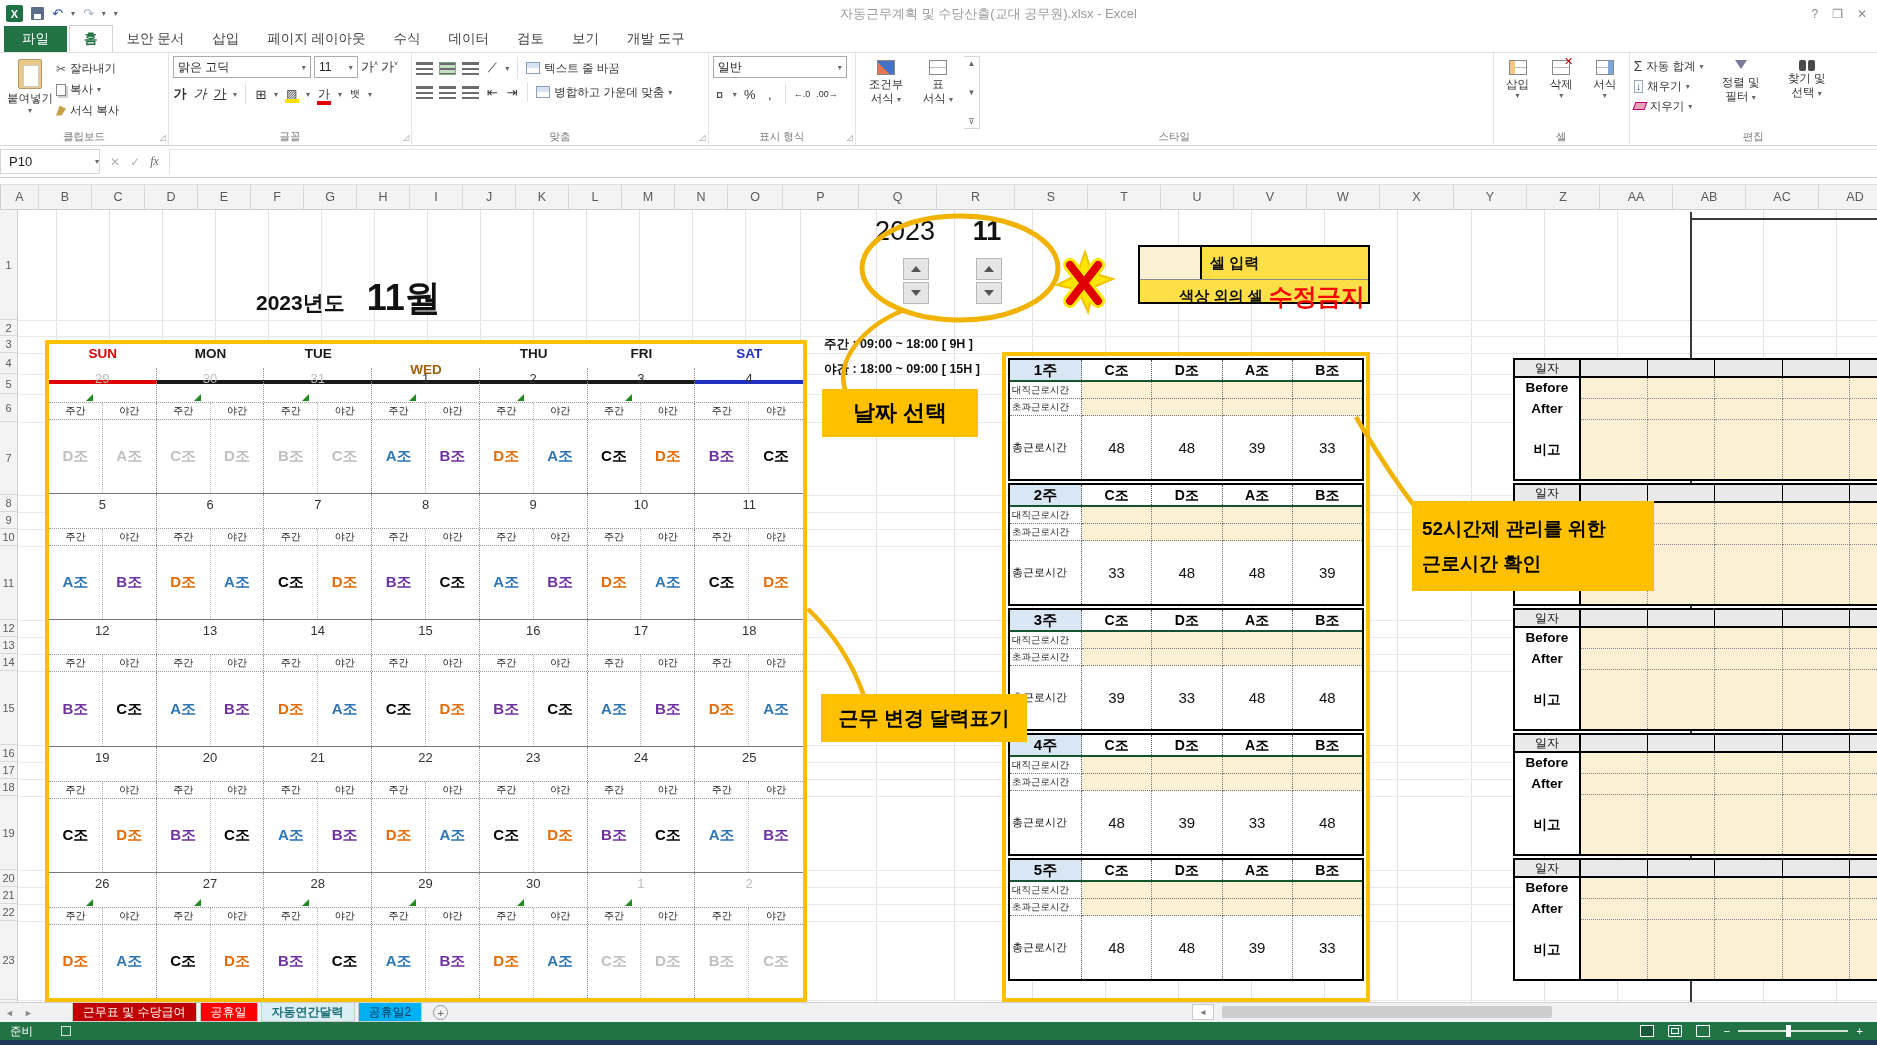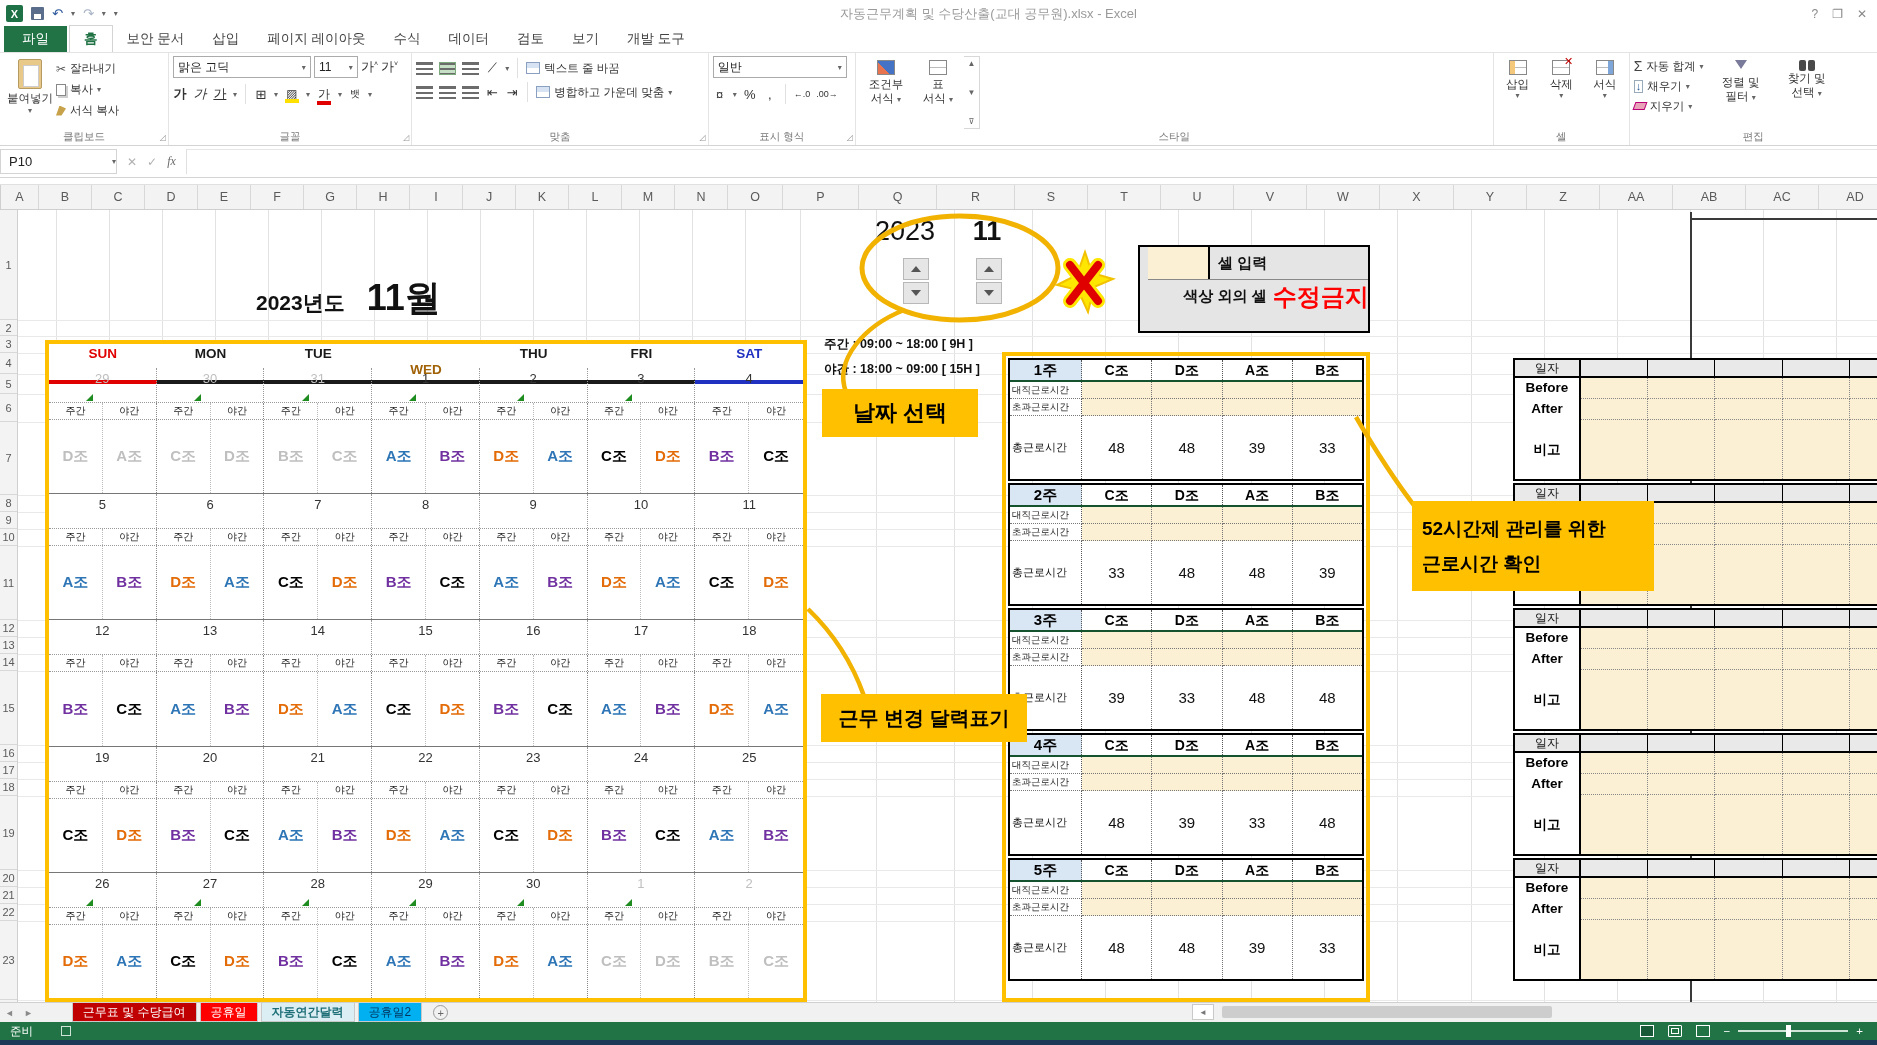--- a/index.html
+++ b/index.html
@@ -74,21 +74,21 @@
   .cells-ico.fmt:after{content:"";position:absolute;right:0;top:0;bottom:0;width:5px;background:#7EA6D8;}
   .editrow{display:flex;align-items:center;gap:4px;font-size:11.5px;color:#333;height:20px;white-space:nowrap;}
   .sigma{font-size:14px;color:#444;}
   .fillarrow{color:#2B579A;font-size:11px;border:1px solid #9ab;padding:0 1px;line-height:1;}
   .eraser{width:12px;height:8px;background:#E8A3B8;border:1px solid #b07;transform:skewX(-20deg);}
   .funnel{width:0;height:0;border:6px solid transparent;border-top:9px solid #7a7a9a;}
   .binoc{width:7px;height:11px;background:#4a4a4a;border-radius:2px;box-shadow:9px 0 0 #4a4a4a;margin-right:9px;}
 
   
   #formula-row{top:146px;height:32px;background:#fff;display:flex;align-items:stretch;border-bottom:1px solid #d4d4d4;padding:3px 0;}
-  #name-box{width:117px;border:1px solid #d4d4d4;font-size:13px;color:#222;display:flex;align-items:center;padding-left:8px;justify-content:space-between;}
+  #name-box{width:100px;border:1px solid #d4d4d4;font-size:13px;color:#222;display:flex;align-items:center;padding-left:8px;justify-content:space-between;}
   .fb-icons{display:flex;align-items:center;gap:10px;padding:0 10px;border-right:1px solid #e0e0e0;color:#b0b0b0;font-size:12px;}
   .fb-fx{font-style:italic;font-family:"Liberation Serif",serif;color:#6a6a6a;}
   #formula-input{flex:1;border-top:1px solid #e6e6e6;}
 
   
   #col-headers{top:184px;height:26px;background:#F3F3F3;display:flex;border-bottom:1px solid #cfcfcf;border-top:1px solid #e0e0e0;}
   .corner{width:18px;border-right:1px solid #cfcfcf;background:#F3F3F3;position:relative;}
   .corner:after{content:"";position:absolute;right:2px;bottom:2px;border-left:9px solid transparent;border-bottom:9px solid #cfcfcf;}
   .colh{border-right:1px solid #d8d8d8;font-size:12.5px;color:#5a5a5a;display:flex;align-items:center;justify-content:center;flex:0 0 auto;}
   #row-headers{position:absolute;left:0;top:210px;width:18px;height:792px;background:#F3F3F3;border-right:1px solid #cfcfcf;}
@@ -121,21 +121,21 @@
   
   .legend{position:absolute;left:806px;top:122px;z-index:2;font-size:12.5px;font-weight:bold;color:#111;line-height:25px;white-space:nowrap;}
   .yearval{position:absolute;left:845px;top:6px;width:84px;text-align:center;font-size:27px;color:#111;z-index:2;}
   .monthval{position:absolute;left:938px;top:6px;width:62px;text-align:center;font-size:27px;font-weight:bold;color:#111;z-index:2;}
   .spinner{position:absolute;width:26px;height:46px;z-index:2;display:flex;flex-direction:column;gap:2px;}
   .spin-btn{flex:1;background:#E6E6E6;border:1px solid #B8B8B8;display:flex;align-items:center;justify-content:center;}
   .tri-up{width:0;height:0;border:5px solid transparent;border-bottom:6px solid #555;margin-top:-5px;}
   .tri-down{width:0;height:0;border:5px solid transparent;border-top:6px solid #555;margin-bottom:-5px;}
 
   
-  #cell-input-box{position:absolute;left:1120px;top:35px;width:232px;height:88px;border:2px solid #000;background:#e5e5e5;z-index:2;padding-left:8px;}
+  #cell-input-box{position:absolute;left:1120px;top:35px;width:232px;height:59px;border:2px solid #000;background:#fde047;z-index:2;}
   .cib-row1{height:33px;display:flex;align-items:center;border-bottom:1px solid #888;}
   .cib-swatch{width:62px;height:100%;background:#FBF0D3;border-right:2px solid #000;}
   .cib-label{font-size:15px;font-weight:bold;color:#111;padding-left:8px;}
   .cib-row2{height:33px;display:flex;align-items:center;justify-content:center;gap:6px;font-size:15px;font-weight:bold;color:#111;white-space:nowrap;margin-left:36px;}
   .cib-red{color:#FF0000;font-size:24px;font-weight:bold;}
 
   
   .wt-outline{position:absolute;left:984px;top:142px;width:368px;height:650px;border:4px solid #FFC000;z-index:3;pointer-events:none;}
   .wtable{position:absolute;left:990px;width:356px;height:123px;background:#fff;border:2px solid #000;display:flex;flex-direction:column;z-index:2;}
   .wt-head{display:flex;height:22px;border-bottom:2px solid #14532d;}

